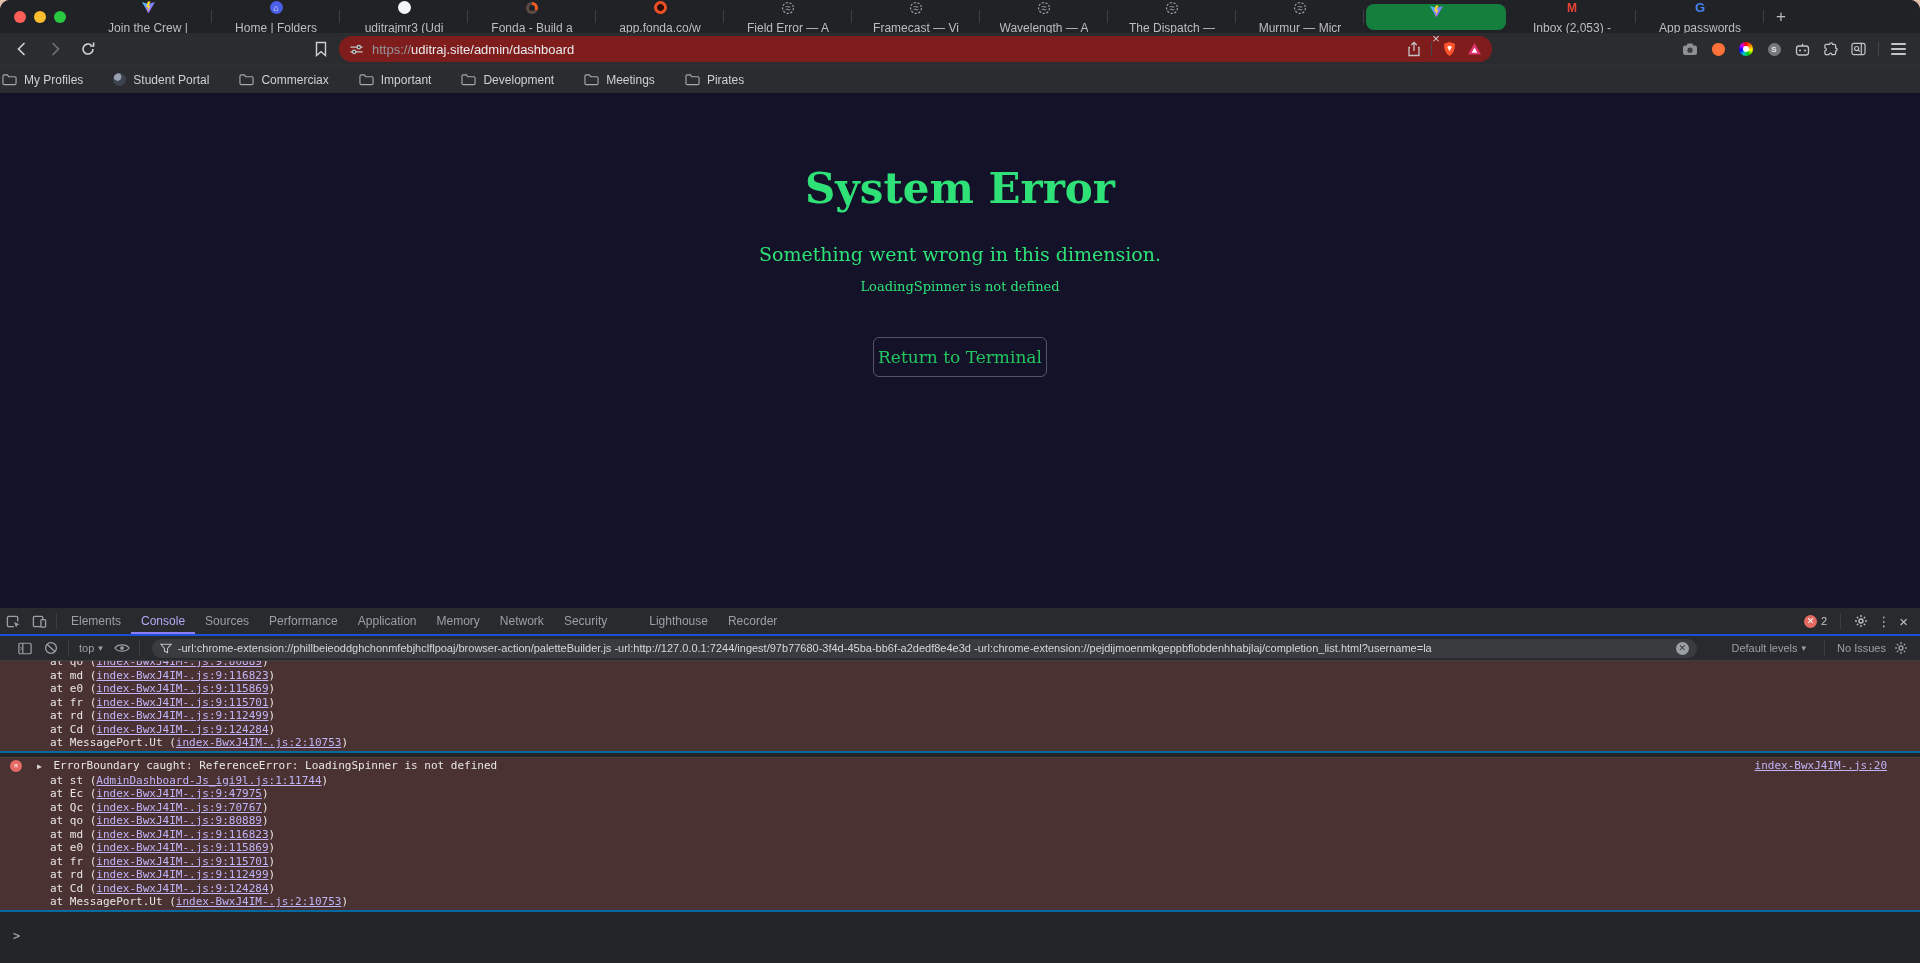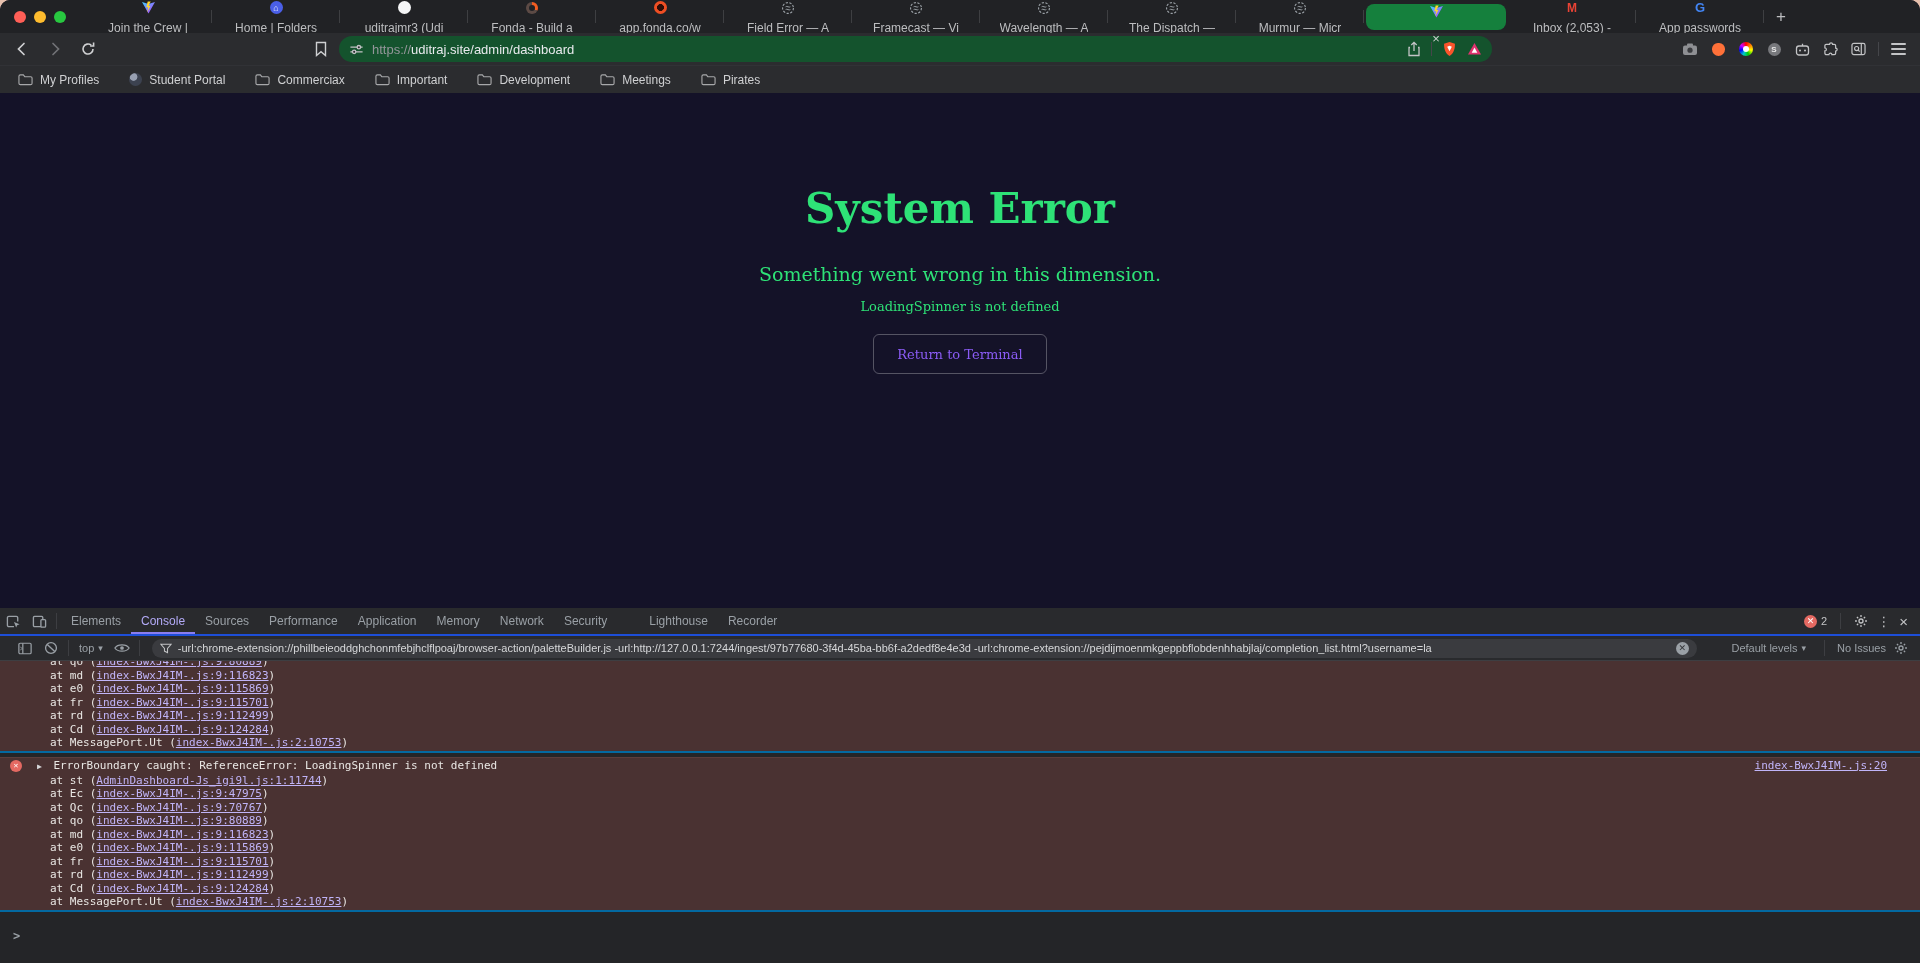--- a/index.html
+++ b/index.html
@@ -34,55 +34,55 @@
   .ic-record { width:13px; height:13px; border-radius:50%;
                background:radial-gradient(circle, #2e0d07 0 36%, #ef4e23 40%); }
   .ic-gmail { color:#ea4335; font-weight:bold; font-size:12px; }
   .ic-gmail::before { content:"M"; }
   .ic-google { color:#4285f4; font-weight:bold; font-size:13px; }
   .ic-google::before { content:"G"; }
 
   
   .navbar { height:32px; flex:0 0 32px; background:#2b2c2f; display:flex; align-items:center; padding-left:12px; }
   .nav-ic { display:flex; align-items:center; justify-content:center; width:20px; height:20px; margin-right:13px; }
-  .urlpill { height:26px; width:1153px; margin-left:8px; background:#14532d; border-radius:13px;
+  .urlpill { height:26px; width:1153px; margin-left:8px; background:#7f1d1d; border-radius:13px;
              display:flex; align-items:center; padding:0 10px; }
   .url { font-size:13px; margin-left:8px; white-space:nowrap; overflow:hidden; flex:1; }
   .url .dim { color:#94969a; }
   .url .host { color:#e8eaed; }
   .pill-right { display:flex; align-items:center; gap:10px; }
   .vdiv { width:1px; height:14px; background:#45464a; }
   .nav-right { margin-left:auto; display:flex; align-items:center; gap:12px; padding-right:14px; }
   .ext { width:16px; height:16px; display:flex; align-items:center; justify-content:center; }
   .ic-wheel { width:14px; height:14px; border-radius:50%; position:relative;
     background:conic-gradient(#f00,#ff8000,#ff0,#0c0,#0cc,#00f,#c0f,#f00); }
   .ic-wheel::after { content:""; position:absolute; inset:4px; background:#fff; border-radius:50%; }
   .ic-orange { width:13px; height:13px; border-radius:45% 45% 50% 50%; background:#ff7139; }
   .ic-scirc { width:13px; height:13px; border-radius:50%; background:#77787c; color:#e8e8e8;
               font-size:8px; font-weight:bold; display:flex; align-items:center; justify-content:center; }
   .ic-scirc::before { content:"S"; }
   .menu-ic { display:flex; flex-direction:column; gap:3px; }
   .menu-ic i { display:block; width:15px; height:2px; background:#c3c4c6; border-radius:1px; }
 
   
   .bookmarks { height:28px; flex:0 0 28px; background:#2b2c2f; display:flex; align-items:center;
-               padding-left:18px; gap:30px; border-top:1px solid #313236; }
+               padding-left:2px; gap:30px; border-top:1px solid #313236; }
   .bm { display:flex; align-items:center; gap:7px; color:#cfd0d2; font-size:12px; }
   .ic-portal { width:13px; height:13px; border-radius:50%;
     background:radial-gradient(circle at 35% 30%, #98a0b2 0 28%, #3c4250 34%); }
 
   
   .page { height:515px; flex:0 0 515px; background:#141228; display:flex; flex-direction:column;
           align-items:center; font-family:"DejaVu Serif", serif; color:#2ee277; }
-  .page h1 { margin-top:92px; font-size:42px; font-weight:bold; line-height:48px; }
+  .page h1 { margin-top:72px; font-size:42px; font-weight:bold; line-height:48px; }
   .page .sub { margin-top:30px; font-size:19px; }
   .page .detail { margin-top:14px; font-size:13px; }
-  .page .term-btn { margin-top:20px; width:174px; height:40px; background:transparent;
-    border:1px solid rgba(255,255,255,0.28); border-radius:6px; color:#8b5cf6;
-    font-family:"DejaVu Serif", serif; font-size:13px; }
+  .page .term-btn { margin-top:43px; width:174px; height:40px; background:transparent;
+    border:1px solid rgba(255,255,255,0.28); border-radius:6px; color:#22c55e;
+    font-family:"DejaVu Serif", serif; font-size:17px; }
 
   
   .dt-tabs { height:28px; flex:0 0 28px; background:#292a2d; border-bottom:2px solid #1d4ed8;
              display:flex; align-items:center; color:#9aa0a6; font-size:12px; }
   .dt-icbtn { width:26px; display:flex; align-items:center; justify-content:center; height:100%; }
   .dt-sep { width:1px; height:16px; background:#3d3e42; margin:0 4px; }
   .dt-tab { padding:0 10px; height:100%; display:flex; align-items:center; }
   .dt-tab.active { color:#b3aaf7; box-shadow:inset 0 -2px 0 #8a7ef0; }
   .dt-tab.gap { margin-left:22px; }
   .dt-right { margin-left:auto; display:flex; align-items:center; gap:9px; padding-right:12px; }

